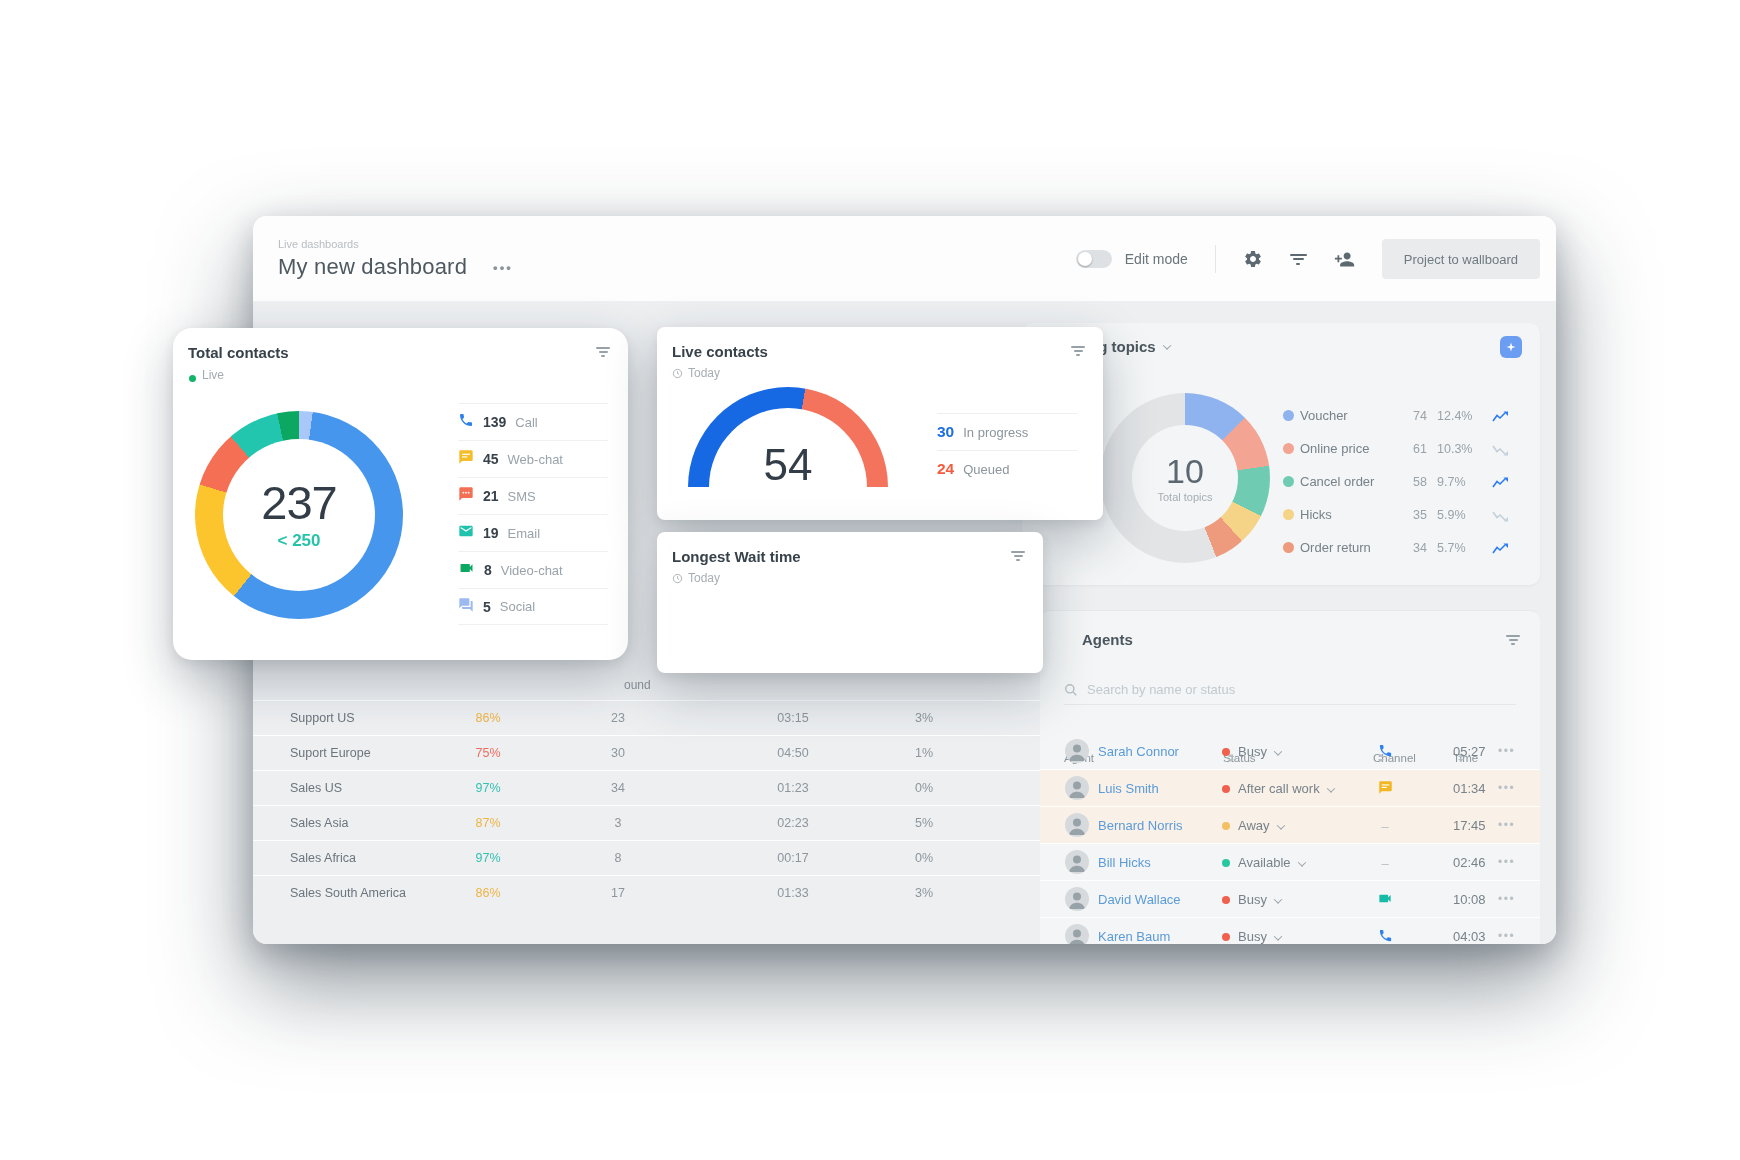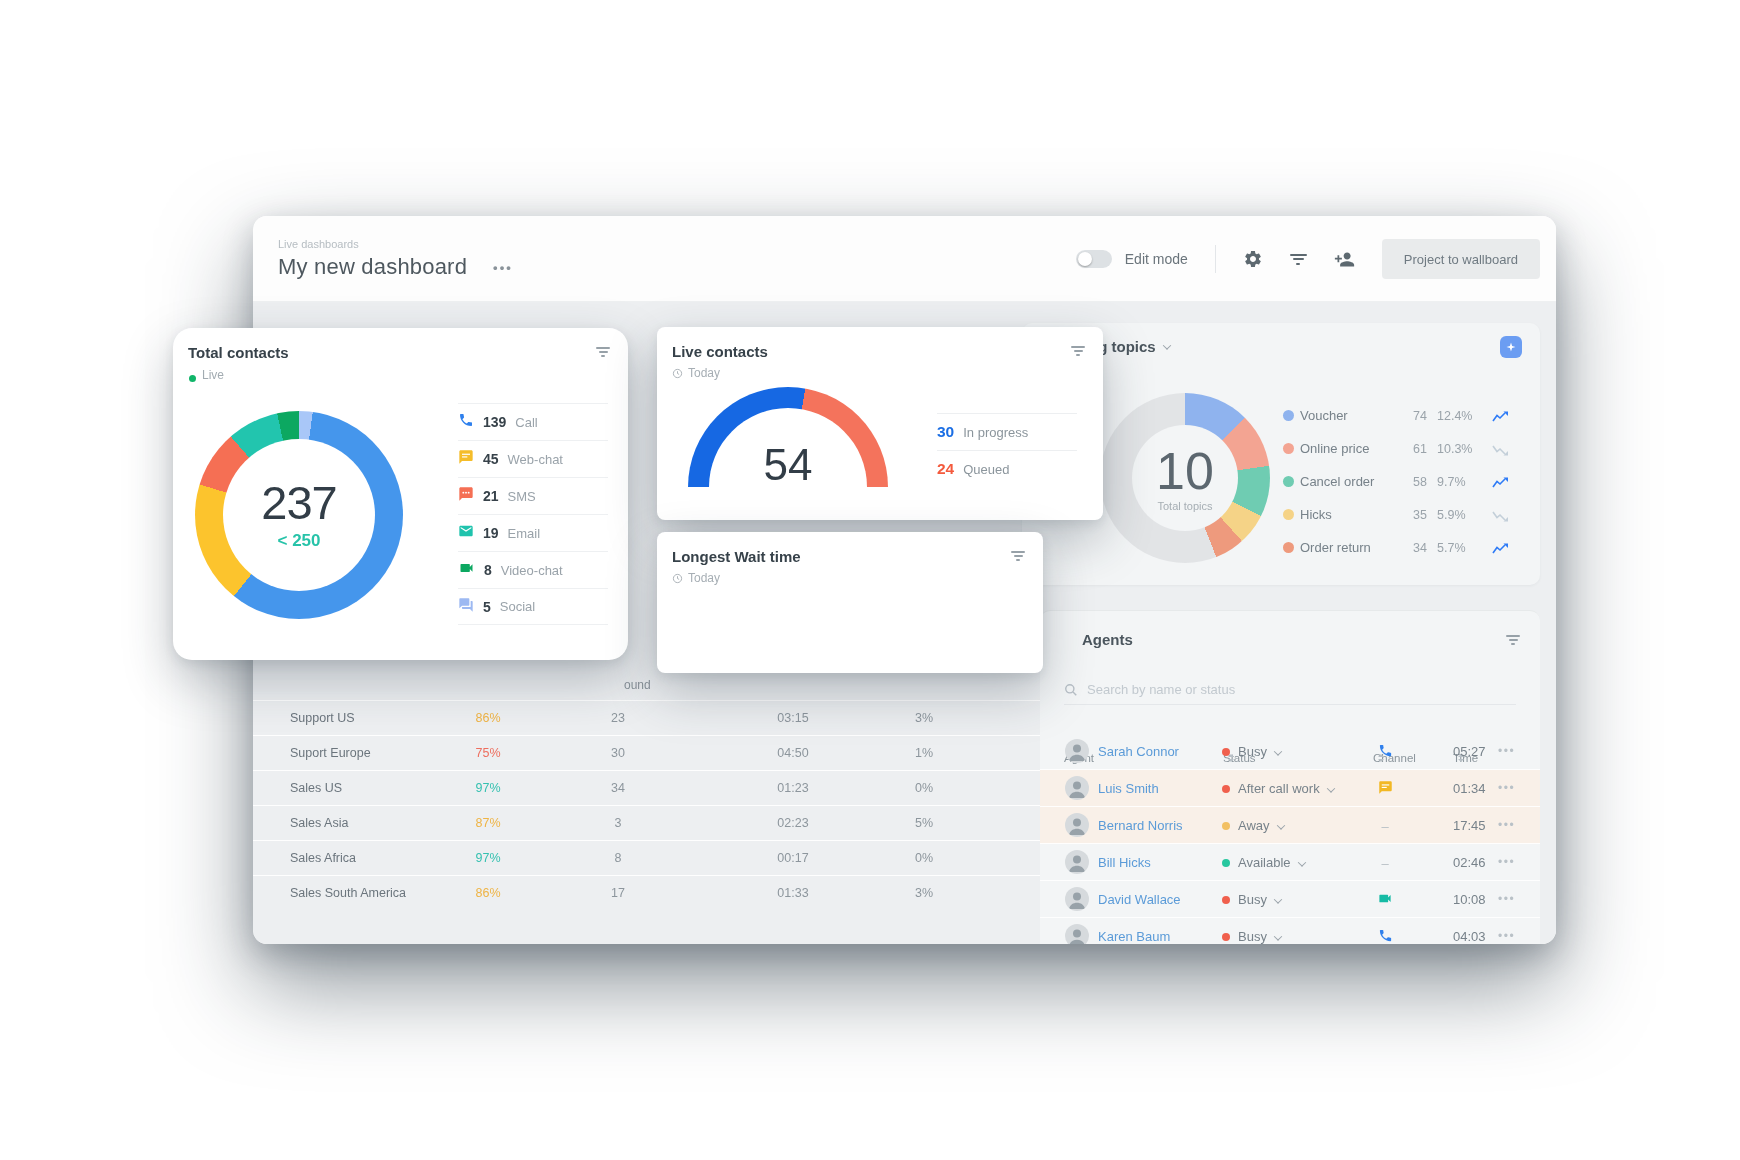--- a/index.html
+++ b/index.html
@@ -44,21 +44,21 @@
   .trend-card { position:absolute; left:769px; top:21px; width:518px; height:262px;
     background:#f3f5f6; border-radius:10px; box-shadow:0 1px 3px rgba(40,55,65,.05); }
   .trend-title-row { position:absolute; left:22px; top:15px; display:flex; align-items:center; }
   .trend-title { font-size:15px; font-weight:700; color:#4b565e; }
   .trend-sub { position:absolute; left:22px; top:40px; font-size:12px; color:#a6aeb4; }
   .sparkle { position:absolute; right:18px; top:13px; width:22px; height:22px; border-radius:6px;
     background:#6b9df2; display:flex; align-items:center; justify-content:center; cursor:pointer; }
   .t-donut { position:absolute; left:78px; top:70px; width:170px; height:170px; border-radius:50%; }
   .t-hole { position:absolute; left:110px; top:102px; width:106px; height:106px; border-radius:50%;
     background:#f3f5f6; display:flex; flex-direction:column; align-items:center; justify-content:center; }
-  .t-num { font-size:52px; color:#5c676f; line-height:1; }
+  .t-num { font-size:34px; color:#5c676f; line-height:1; }
   .t-holelabel { font-size:11px; color:#a6aeb4; margin-top:3px; }
   .t-legend { position:absolute; left:260px; top:76px; width:235px; }
   .t-lrow { position:relative; height:33px; }
   .t-dot { position:absolute; left:1px; top:11px; width:11px; height:11px; border-radius:50%; }
   .t-label { position:absolute; left:18px; top:9px; font-size:13px; color:#77828a; }
   .t-val { position:absolute; left:110px; width:35px; top:10px; font-size:12.5px; color:#9aa3aa; text-align:right; }
   .t-pct { position:absolute; left:155px; width:40px; top:10px; font-size:12.5px; color:#9aa3aa; text-align:left; }
   .t-trend { position:absolute; left:210px; top:10px; }
 
   

